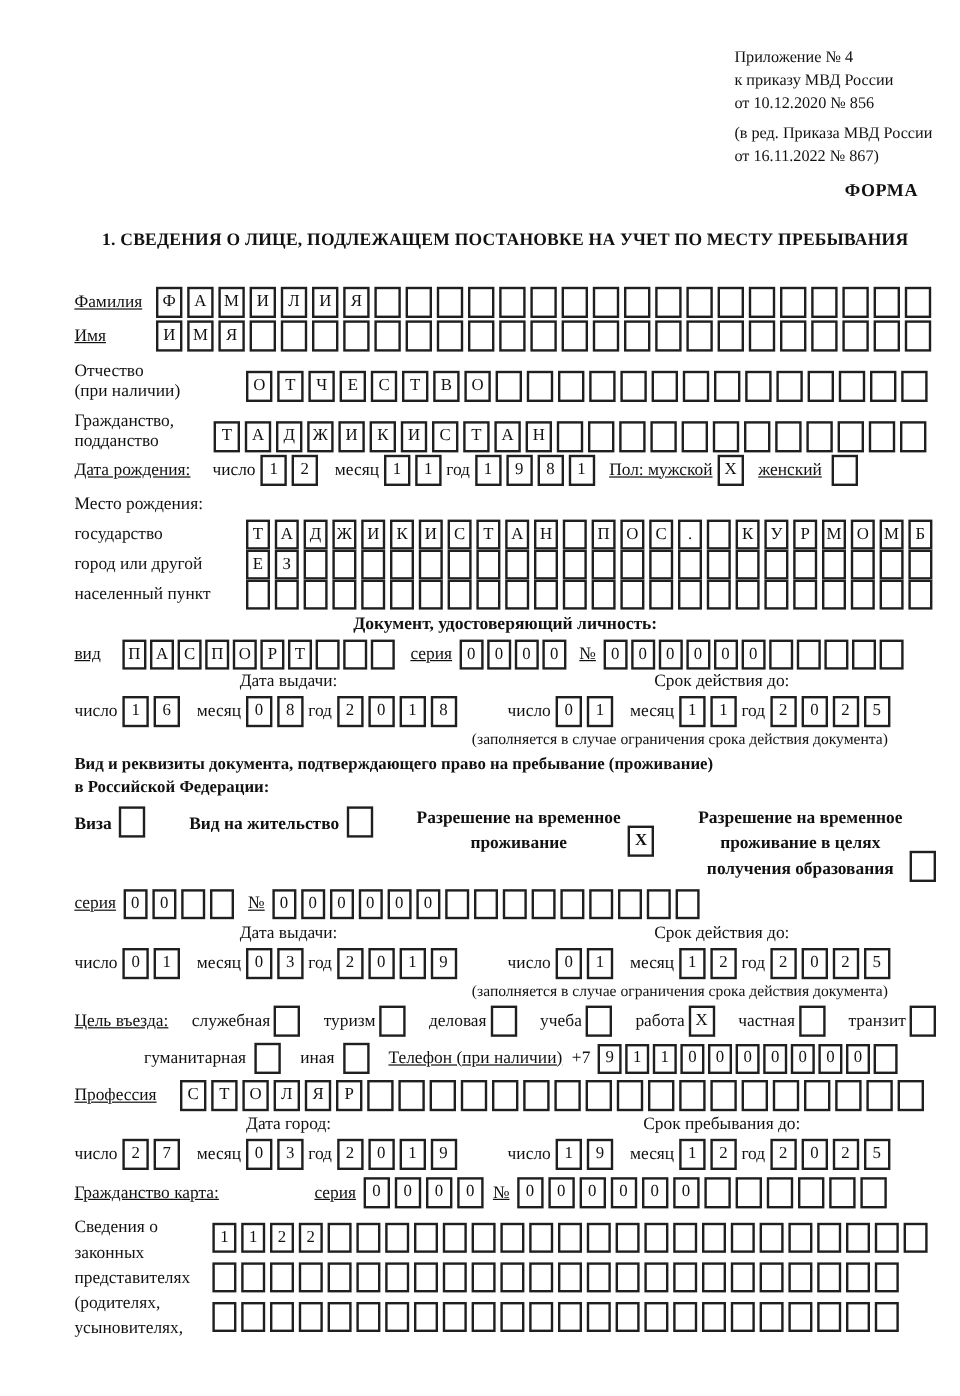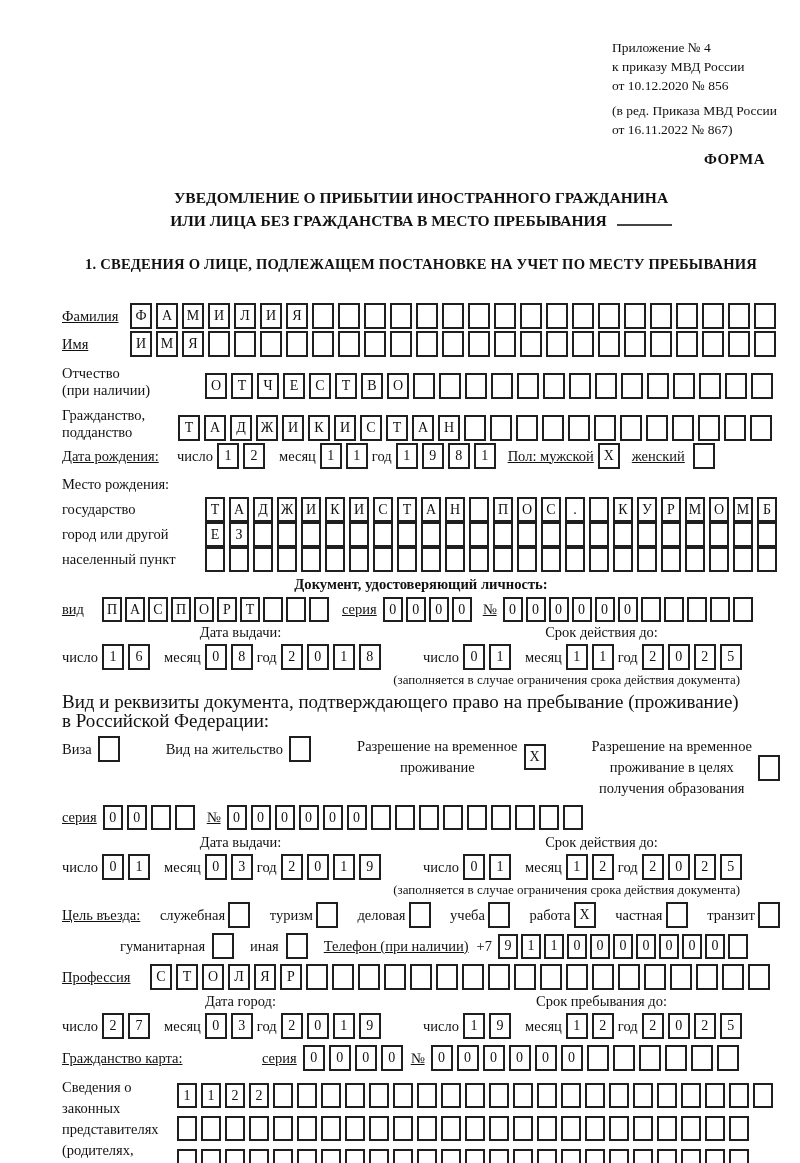--- a/index.html
+++ b/index.html
@@ -51,23 +51,23 @@
 
   .dgroup { display:flex; align-items:center; }
   .dgroup .dlab { margin-right:4px; }
   .dgroup .gap { margin-left:10px; }
   .twocol { display:flex; margin-bottom:2px; }
   .col-l { width:370px; }
   .col-r { flex:1 1 auto; }
   .dcap { text-align:center; width:357px; margin-bottom:3px; }
   .note { font-size:13px; text-align:right; padding-right:40px; margin:2px 0 4px 0; }
 
-  .para { font-size:19px; line-height:19px; }
+  .para { font-size:14px; line-height:19px;font-weight:bold; }
   .optrow { display:flex; justify-content:space-between; align-items:flex-start; margin-top:6px; margin-bottom:6px; width:718px; }
-  .opt { display:flex; align-items:center; }
+  .opt { display:flex; align-items:flex-end;font-weight:bold; }
   .opt .optlab { line-height:21px; text-align:center; margin-right:6px; }
   .purrow { display:flex; align-items:center; justify-content:space-between; width:718px; margin-bottom:5px; }
   .puritem { display:flex; align-items:center; }
   .puritem .plab { margin-right:3px; }
   .purrow2 { display:flex; align-items:center; margin-left:58px; margin-bottom:5px; }
   .phone-prefix { margin:0 6px 0 8px; }
 
   .repr-right { flex:1 1 auto; }
   .repr-right .cells { margin-bottom:8px; }
   .ml8 { margin-left:8px; }
@@ -81,26 +81,20 @@
 
   <div class="lawref">
     <div>Приложение № 4</div>
     <div>к приказу МВД России</div>
     <div>от 10.12.2020 № 856</div>
     <div class="grp2">(в ред. Приказа МВД России</div>
     <div>от 16.11.2022 № 867)</div>
   </div>
   <div class="forma">ФОРМА</div>
 
-  <div class="doc-title">
-    <div>УВЕДОМЛЕНИЕ О ПРИБЫТИИ ИНОСТРАННОГО ГРАЖДАНИНА</div>
-    <div>
-      <span>ИЛИ ЛИЦА БЕЗ ГРАЖДАНСТВА В МЕСТО ПРЕБЫВАНИЯ</span><span class="blankline"></span>
-    </div>
-  </div>
 
   <div class="sec-heading">1. СВЕДЕНИЯ О ЛИЦЕ, ПОДЛЕЖАЩЕМ ПОСТАНОВКЕ НА УЧЕТ ПО МЕСТУ ПРЕБЫВАНИЯ</div>
 
   <div class="form">
 
     <div class="frow">
       <span class="lab w-surname">Фамилия</span>
       <span class="cells">
           <span class="cell">Ф</span>
           <span class="cell">А</span>

